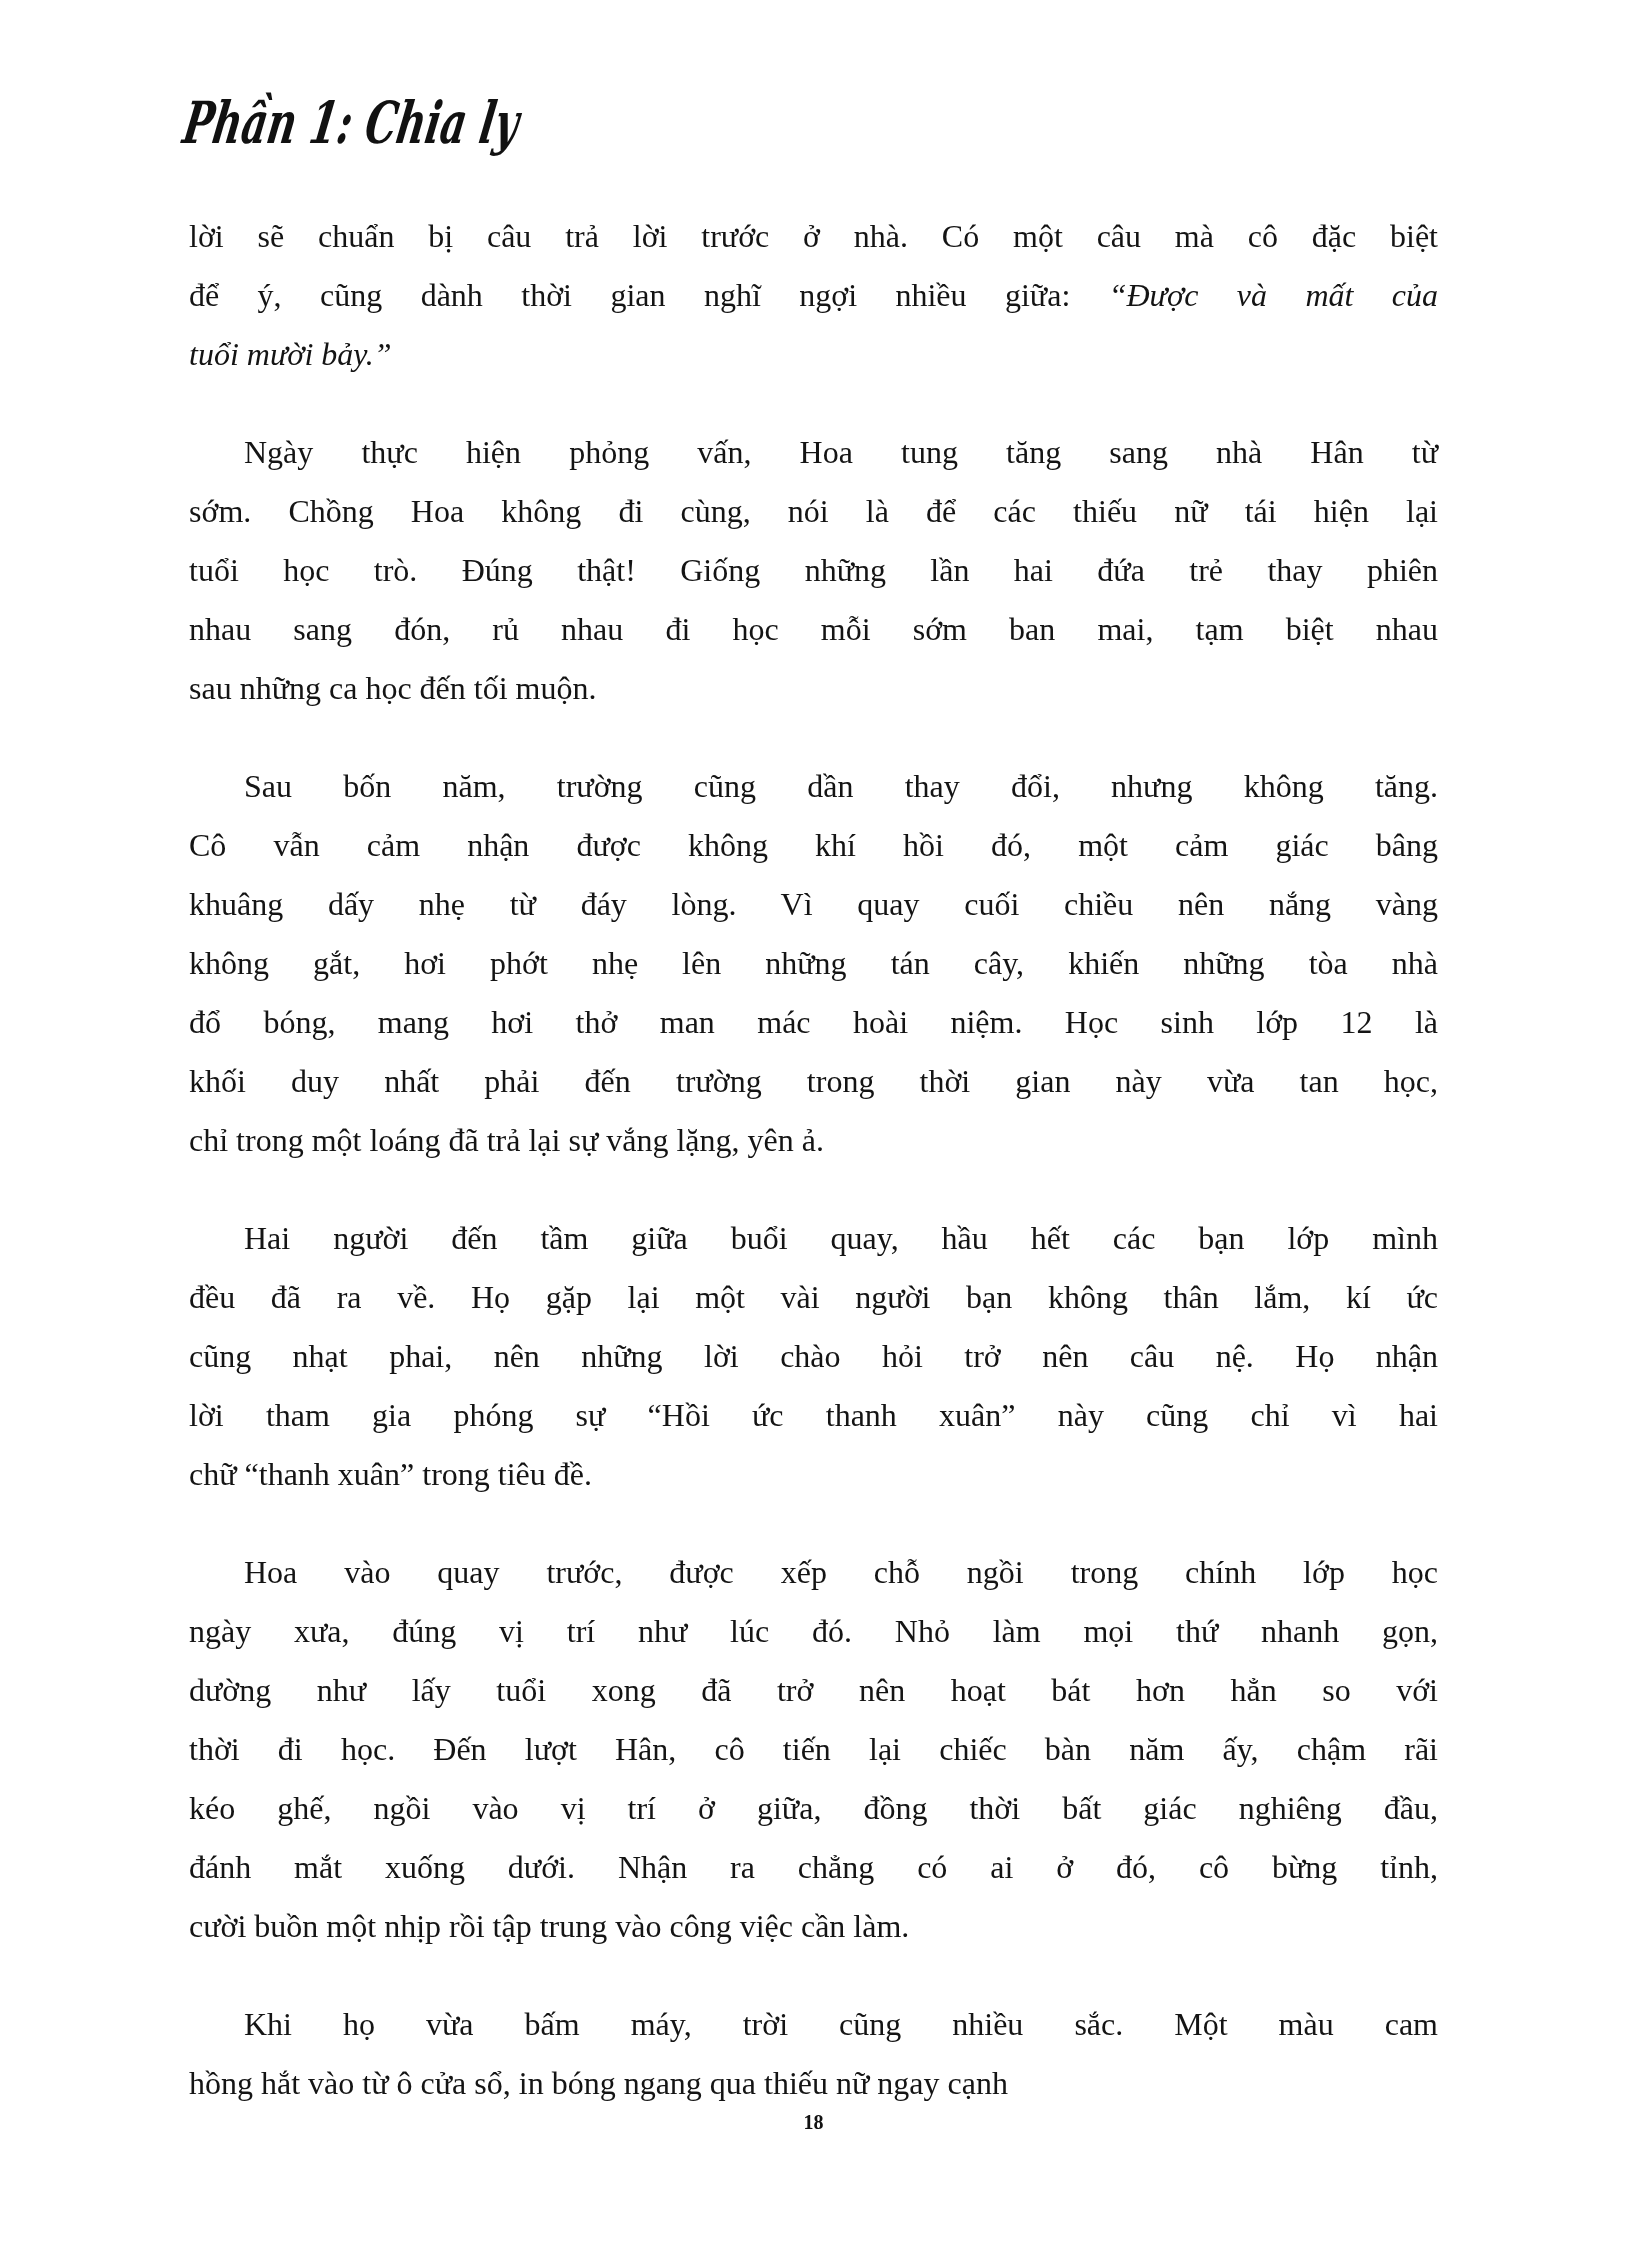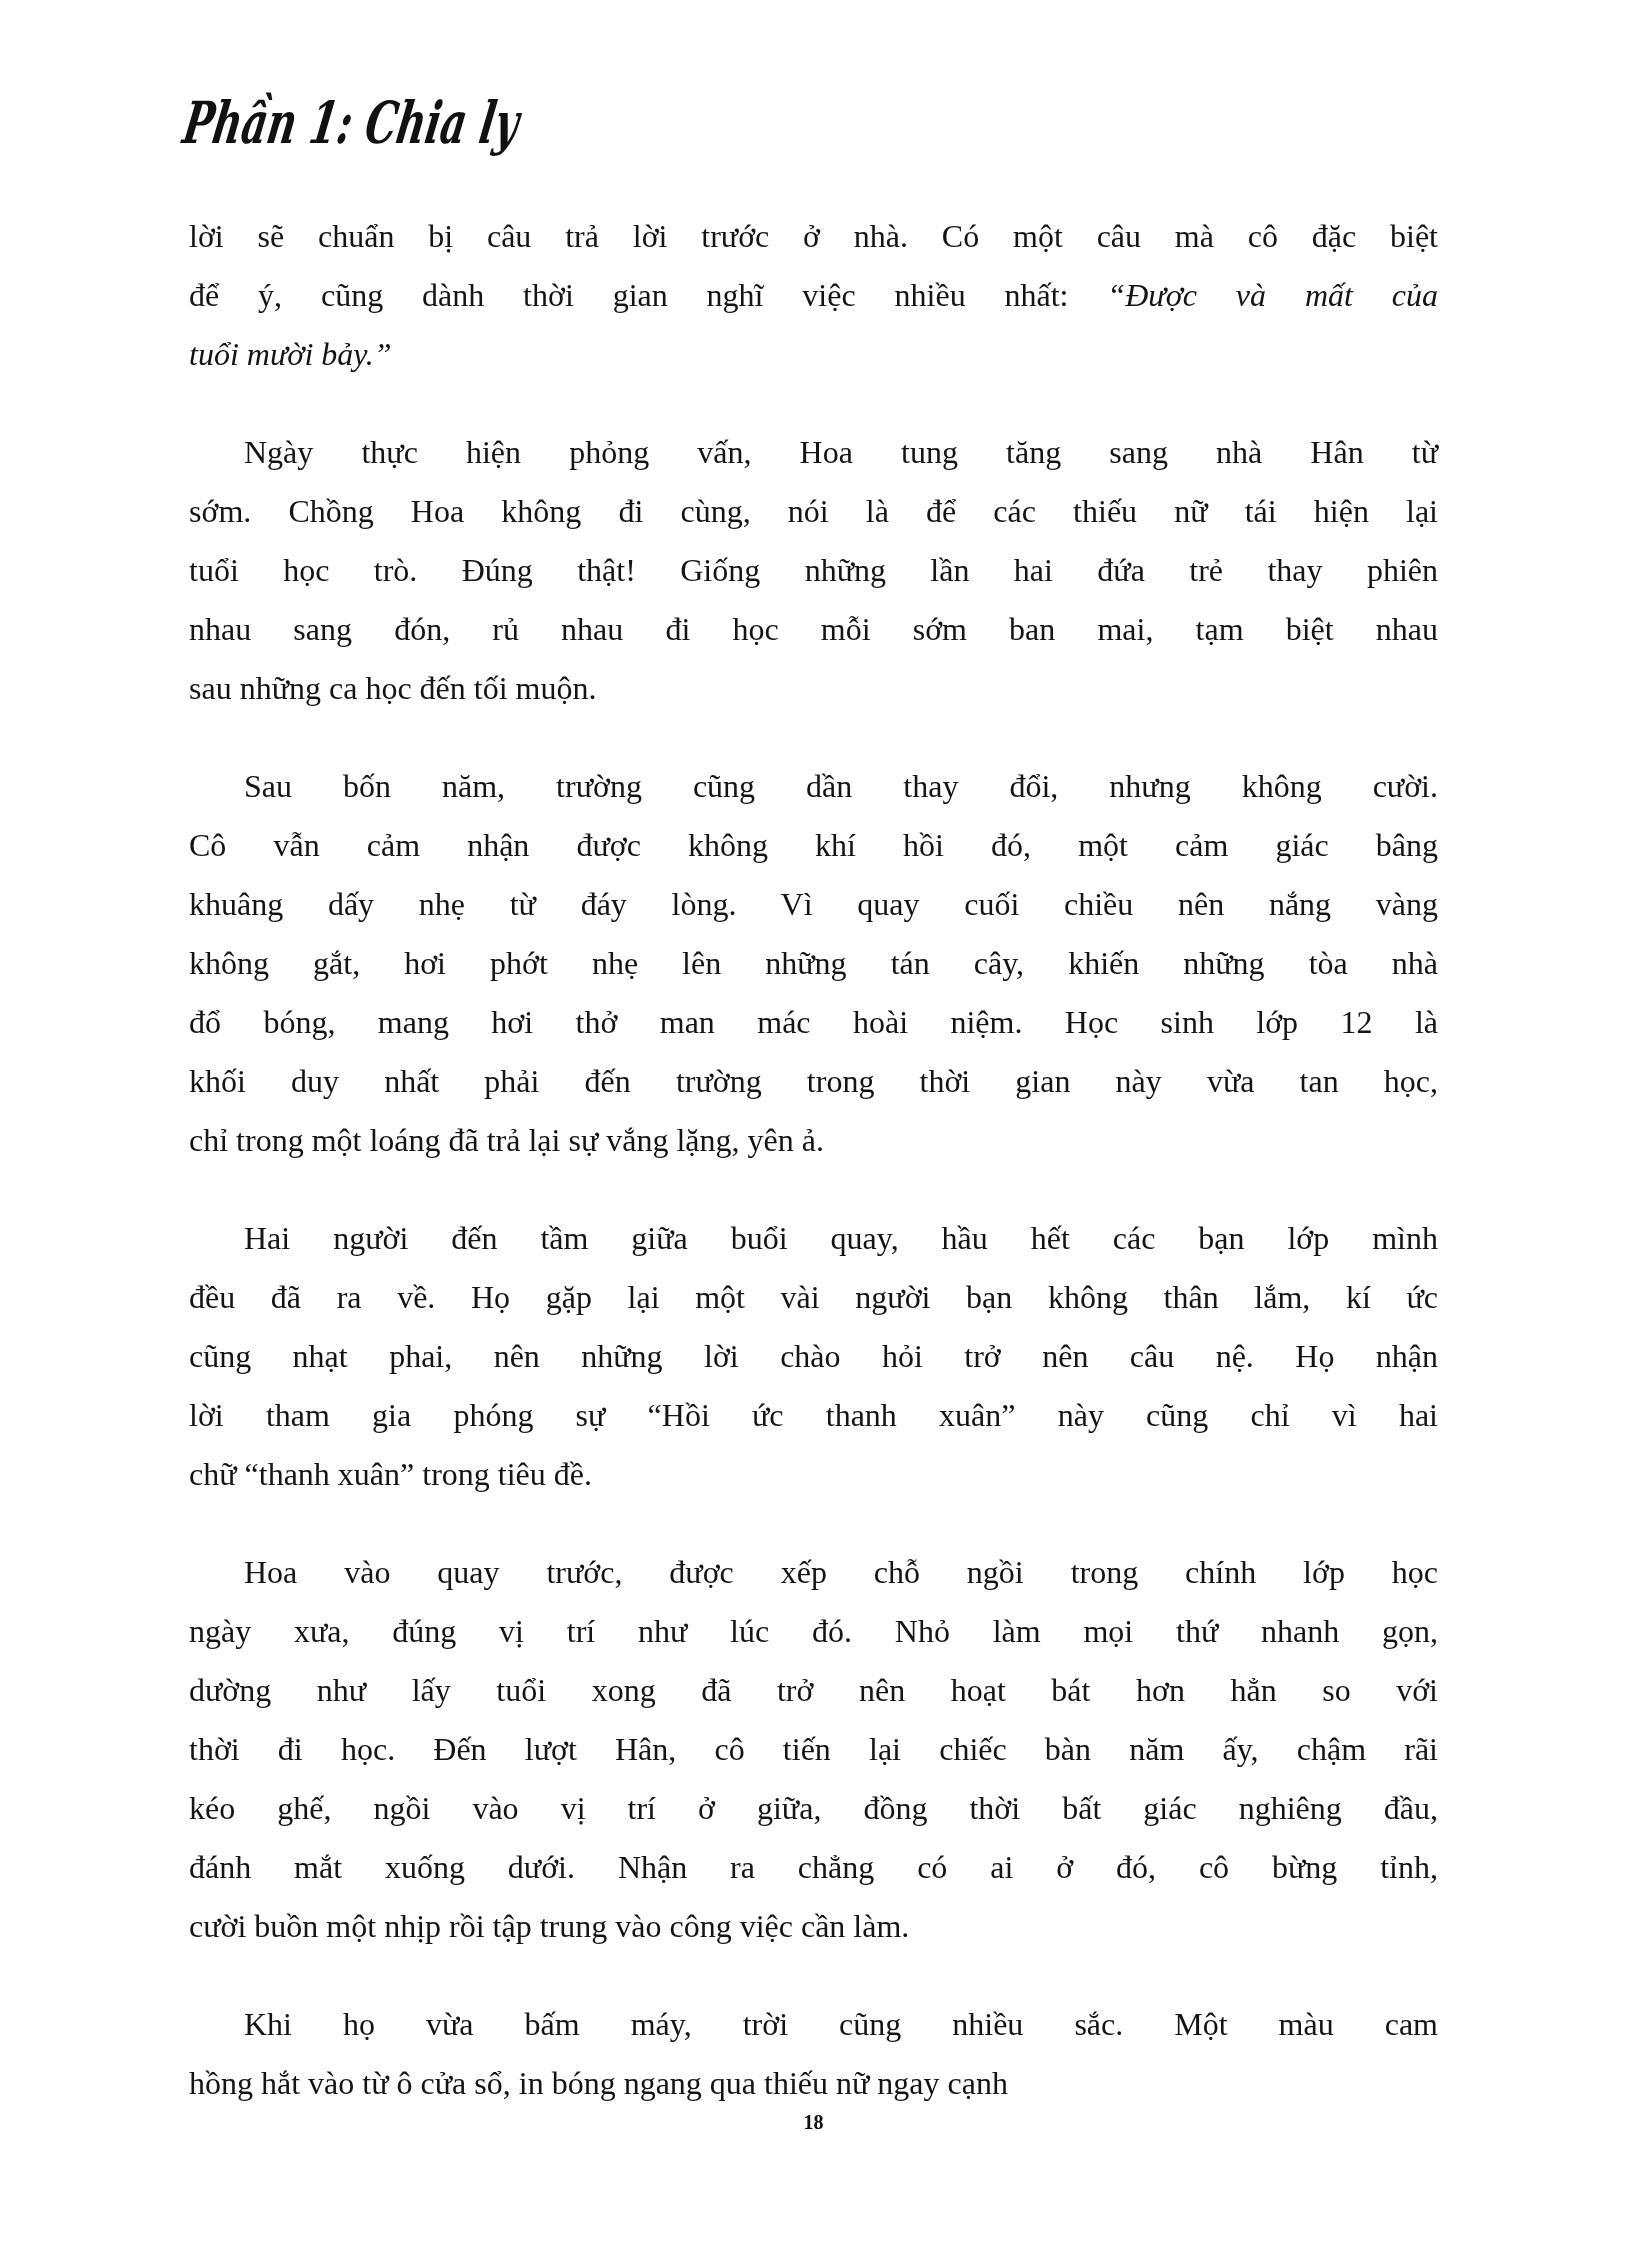--- a/index.html
+++ b/index.html
@@ -61,32 +61,32 @@
 </style>
 </head>
 <body>
 
 <div class="page">
   <div class="chapter-header">Phần 1: Chia ly</div>
 
   <div class="body-text">
       <div class="para">
         <div class="line"><span>lời sẽ chuẩn bị câu trả lời trước ở nhà. Có một câu mà cô đặc biệt</span></div>
-        <div class="line"><span>để ý, cũng dành thời gian nghĩ việc nhiều nhất: </span><span class="ital">“Được và mất của</span></div>
+        <div class="line"><span>để ý, cũng dành thời gian nghĩ ngợi nhiều giữa: </span><span class="ital">“Được và mất của</span></div>
         <div class="line last"><span class="ital">tuổi mười bảy.”</span></div>
       </div>
       <div class="para">
         <div class="line first"><span>Ngày thực hiện phỏng vấn, Hoa tung tăng sang nhà Hân từ</span></div>
         <div class="line"><span>sớm. Chồng Hoa không đi cùng, nói là để các thiếu nữ tái hiện lại</span></div>
         <div class="line"><span>tuổi học trò. Đúng thật! Giống những lần hai đứa trẻ thay phiên</span></div>
         <div class="line"><span>nhau sang đón, rủ nhau đi học mỗi sớm ban mai, tạm biệt nhau</span></div>
         <div class="line last"><span>sau những ca học đến tối muộn.</span></div>
       </div>
       <div class="para">
-        <div class="line first"><span>Sau bốn năm, trường cũng dần thay đổi, nhưng không cười.</span></div>
+        <div class="line first"><span>Sau bốn năm, trường cũng dần thay đổi, nhưng không tăng.</span></div>
         <div class="line"><span>Cô vẫn cảm nhận được không khí hồi đó, một cảm giác bâng</span></div>
         <div class="line"><span>khuâng dấy nhẹ từ đáy lòng. Vì quay cuối chiều nên nắng vàng</span></div>
         <div class="line"><span>không gắt, hơi phớt nhẹ lên những tán cây, khiến những tòa nhà</span></div>
         <div class="line"><span>đổ bóng, mang hơi thở man mác hoài niệm. Học sinh lớp 12 là</span></div>
         <div class="line"><span>khối duy nhất phải đến trường trong thời gian này vừa tan học,</span></div>
         <div class="line last"><span>chỉ trong một loáng đã trả lại sự vắng lặng, yên ả.</span></div>
       </div>
       <div class="para">
         <div class="line first"><span>Hai người đến tầm giữa buổi quay, hầu hết các bạn lớp mình</span></div>
         <div class="line"><span>đều đã ra về. Họ gặp lại một vài người bạn không thân lắm, kí ức</span></div>

